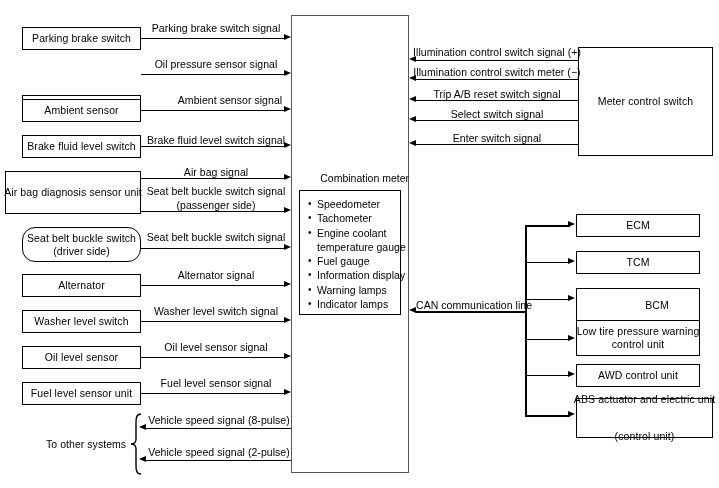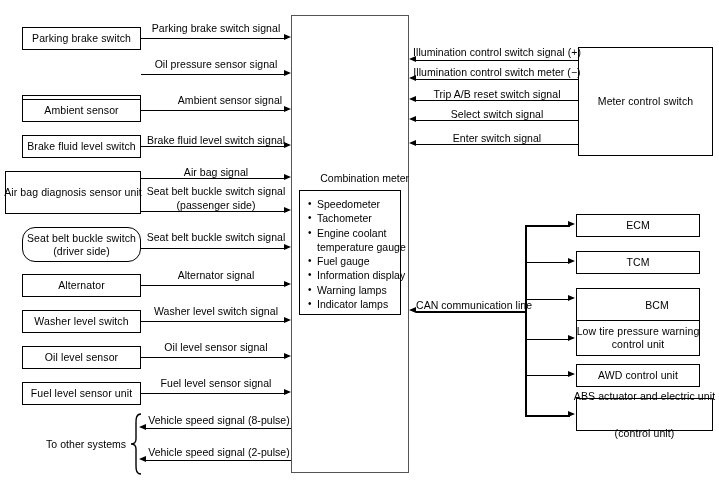--- a/index.html
+++ b/index.html
@@ -284,18 +284,18 @@
   <div class="box" style="left:576px;top:288px;width:124px;height:34px;padding-left:38px;">
     <span class="ln">BCM</span>
   </div>
   <div class="box" style="left:576px;top:320px;width:124px;height:36px;">
     <span class="ln">Low tire pressure warning</span>
     <span class="ln">control unit</span>
   </div>
   <div class="box" style="left:576px;top:364px;width:124px;height:23px;">
     <span class="ln">AWD control unit</span>
   </div>
-  <div class="box" style="left:576px;top:398px;width:137px;height:33px;gap:24px;">
+  <div class="box" style="left:576px;top:398px;width:137px;height:40px;gap:24px;">
     <span class="ln">ABS actuator and electric unit</span>
     <span class="ln">(control unit)</span>
   </div>
 
 </div>
 
 </body></html>

